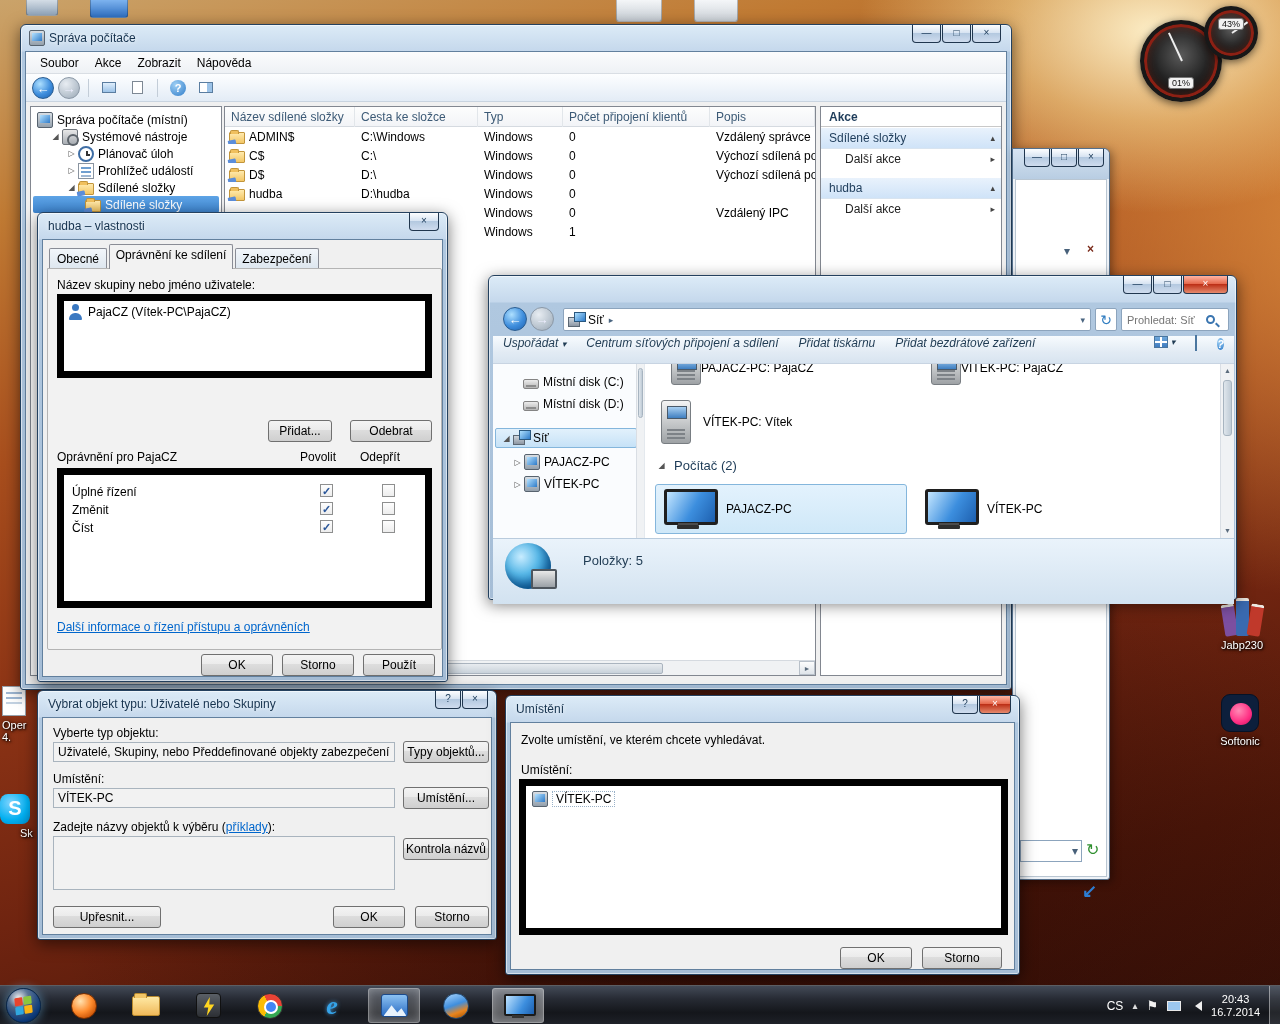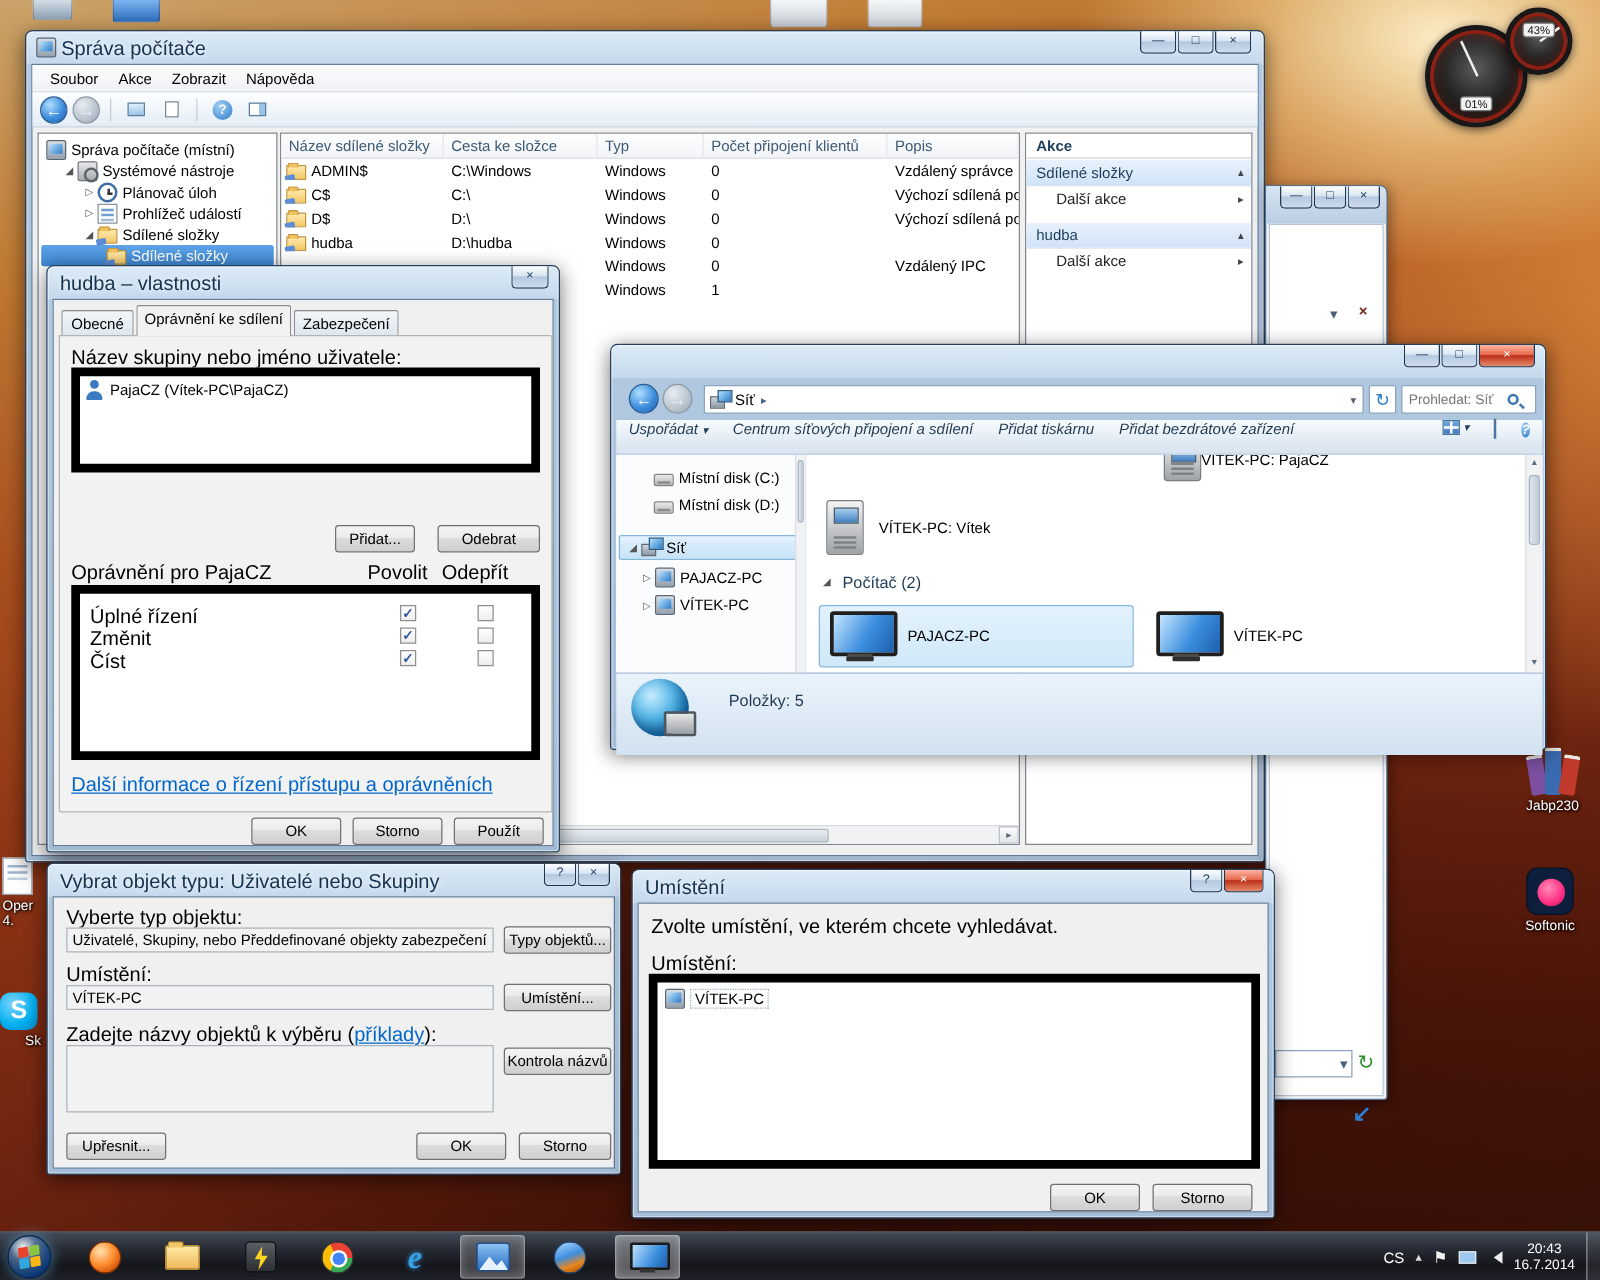--- a/index.html
+++ b/index.html
@@ -12,34 +12,34 @@
  background:
  radial-gradient(420px 260px at 90% 3%, rgba(255,243,205,.95), rgba(247,220,150,.55) 35%, rgba(238,180,100,0) 70%),
  radial-gradient(900px 620px at 112% 22%, #e0913f 0%, rgba(214,120,40,0) 62%),
  radial-gradient(1100px 760px at 58% 88%, rgba(38,8,4,.65), rgba(38,8,4,0) 62%),
  linear-gradient(165deg,#caa36a 0%,#c07a33 16%,#a84e1d 34%,#8c3315 52%,#6f2410 68%,#4e1709 84%,#351008 100%);}
 
 .win{position:absolute;border:1px solid #24415f;border-radius:6px 6px 3px 3px;
  background:linear-gradient(180deg,#dcebf7 0%,#c5d8ec 26px,#b0c8e0 27px,#a5bdd6 100%);
  box-shadow:0 4px 16px rgba(0,0,0,.55), inset 0 0 0 1px rgba(255,255,255,.55);}
 .tbar{position:absolute;left:0;top:0;right:0;height:26px;}
-.ttext{position:absolute;left:28px;top:6px;font-size:16px;color:#15324e;text-shadow:0 0 5px #fff;white-space:nowrap;}
+.ttext{position:absolute;left:28px;top:6px;font-size:12px;color:#15324e;text-shadow:0 0 5px #fff;white-space:nowrap;}
 .caps{position:absolute;top:0;display:flex;}
 .cap{width:29px;height:18px;border:1px solid #20364e;border-top:none;border-radius:0 0 4px 4px;
  background:linear-gradient(#fdfeff,#d8e4f2 45%,#b4c9e0 50%,#cfdcee);
  color:#22405e;font-size:10px;line-height:15px;text-align:center;margin-left:1px;}
 .cap.red{background:linear-gradient(#ffb4a2,#e66a4e 45%,#bd3118 50%,#e68a6d);color:#fff;width:45px;}
 .cap.sm{width:26px;}
 .client{position:absolute;background:#f0f0f0;border:1px solid #62809e;}
 
 .btn{position:absolute;height:22px;border:1px solid #707070;border-radius:3px;font-size:12px;text-align:center;line-height:20px;
  background:linear-gradient(#f4f4f4,#ebebeb 45%,#dddddd 46%,#cfcfcf);color:#000;white-space:nowrap;}
 .tfield{position:absolute;height:20px;background:#fff;border:1px solid #a9b4be;font-size:12px;padding:1px 4px;font-family:"Liberation Sans",sans-serif;color:#000;}
 .tfield.ro{background:#f2f2f2;}
-.lbl{position:absolute;font-size:16px;white-space:nowrap;}
+.lbl{position:absolute;font-size:12px;white-space:nowrap;}
 .link{color:#0066cc;text-decoration:underline;}
 .lbox{position:absolute;background:#fff;border:7px solid #000000;overflow:hidden;}
 .cb{position:absolute;width:13px;height:13px;background:linear-gradient(#fefefe,#ededed);border:1px solid #8e8f8f;font-size:11px;line-height:12px;text-align:center;color:#2b579a;font-weight:bold;}
 .tab{position:absolute;height:21px;border:1px solid #898c95;border-bottom:none;border-radius:2px 2px 0 0;font-size:12px;text-align:center;line-height:20px;background:linear-gradient(#f2f6fa,#dde6ef);}
 .tab.active{height:25px;background:#f2f2f2;z-index:2;}
 .tabpage{position:absolute;background:#f2f2f2;border:1px solid #b4b4b4;border-radius:0 2px 2px 2px;}
 
 .ic{display:inline-block;position:relative;width:16px;height:16px;margin-right:4px;flex:none;vertical-align:-3px;}
 .ic-computer{background:linear-gradient(#d8dee4,#94a0ac);border:1px solid #57636f;border-radius:2px;}
 .ic-computer::before{content:"";position:absolute;left:2px;top:2px;right:2px;height:8px;background:linear-gradient(135deg,#b5e2ff,#2e7bc9);}
@@ -498,20 +498,24 @@
           <span class="tw">▷</span>
           <span class="ic ic-computer"></span>
             <span>VÍTEK-PC</span>
         </div>
         <div class="vscroll" style="right:0;top:0;height:174px;width:8px;">
           <div class="vthumb" style="top:4px;height:50px;left:1px;width:5px;"></div>
         </div>
       </div>
 
       <div class="abs" style="left:152px;top:0;right:14px;height:174px;overflow:hidden;">
+        <div class="tile" style="left:16px;top:-14px;width:250px;height:36px;">
+          <div class="icon-media" style="left:10px;top:0;height:34px;position:relative;margin-right:10px;"></div>
+          <span>PAJACZ-PC: PajaCZ</span>
+        </div>
         <div class="tile" style="left:276px;top:-14px;width:250px;height:36px;">
           <div class="icon-media" style="left:10px;top:0;height:34px;position:relative;margin-right:10px;"></div>
           <span>VITEK-PC: PajaCZ</span>
         </div>
         <div class="tile" style="left:16px;top:34px;width:250px;height:48px;">
           <div class="icon-media" style="position:relative;height:44px;margin-right:12px;"></div>
           <span>VÍTEK-PC: Vítek</span>
         </div>
         <div class="abs" style="left:10px;top:94px;display:flex;align-items:center;gap:6px;font-size:13px;color:#1c3a56;">
           <span class="tw">◢</span>
@@ -555,21 +559,21 @@
       <div class="lbl" style="left:10px;top:54px;">Umístění:</div>
       <input class="tfield ro" readonly="" style="left: 10px; top: 70px; width: 342px;" value="VÍTEK-PC">
       <div class="btn" style="left:360px;top:69px;width:86px;">Umístění...</div>
 
       <div class="lbl" style="left:10px;top:102px;">
         <span>Zadejte názvy objektů k výběru (</span><span class="link">příklady</span><span>):</span>
       </div>
       <textarea class="tfield ro" style="left: 10px; top: 118px; width: 342px; height: 54px; resize: none;"></textarea>
       <div class="btn" style="left:360px;top:120px;width:86px;">Kontrola názvů</div>
 
-      <div class="btn" style="left:10px;top:188px;width:80px;">Upřesnit...</div>
+      <div class="btn" style="left:10px;top:188px;width:108px;">Upřesnit...</div>
       <div class="btn" style="left:290px;top:188px;width:72px;">OK</div>
       <div class="btn" style="left:372px;top:188px;width:74px;">Storno</div>
     </div>
   </div>
 
   <div class="win" style="left:505px;top:695px;width:515px;height:280px;z-index:7;">
     <div class="tbar">
       <span class="ttext" style="left:10px;">Umístění</span>
       <div class="caps" style="right:8px;">
         <div class="cap sm">?</div>

